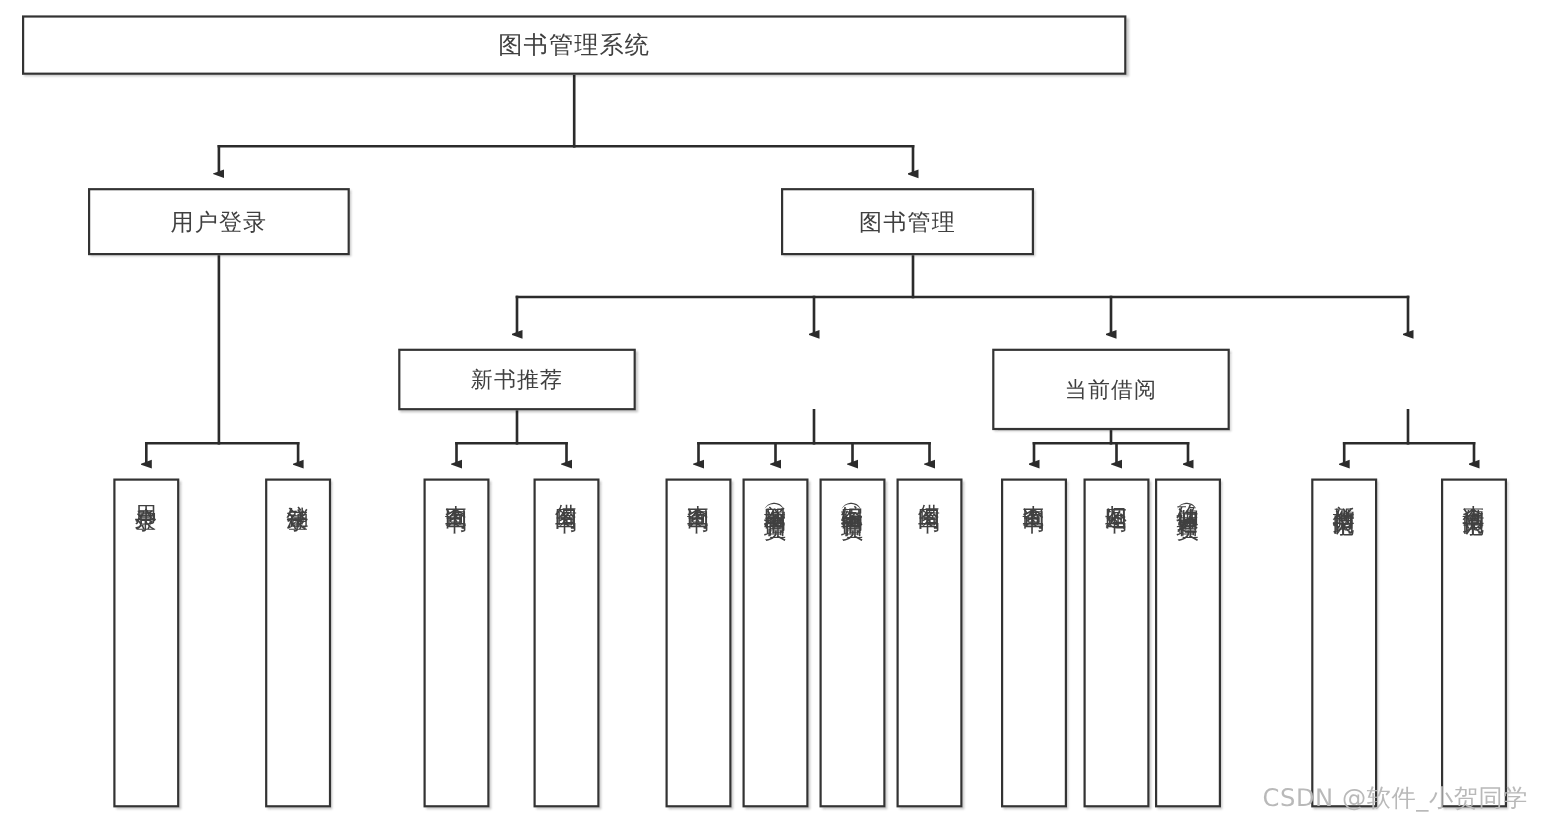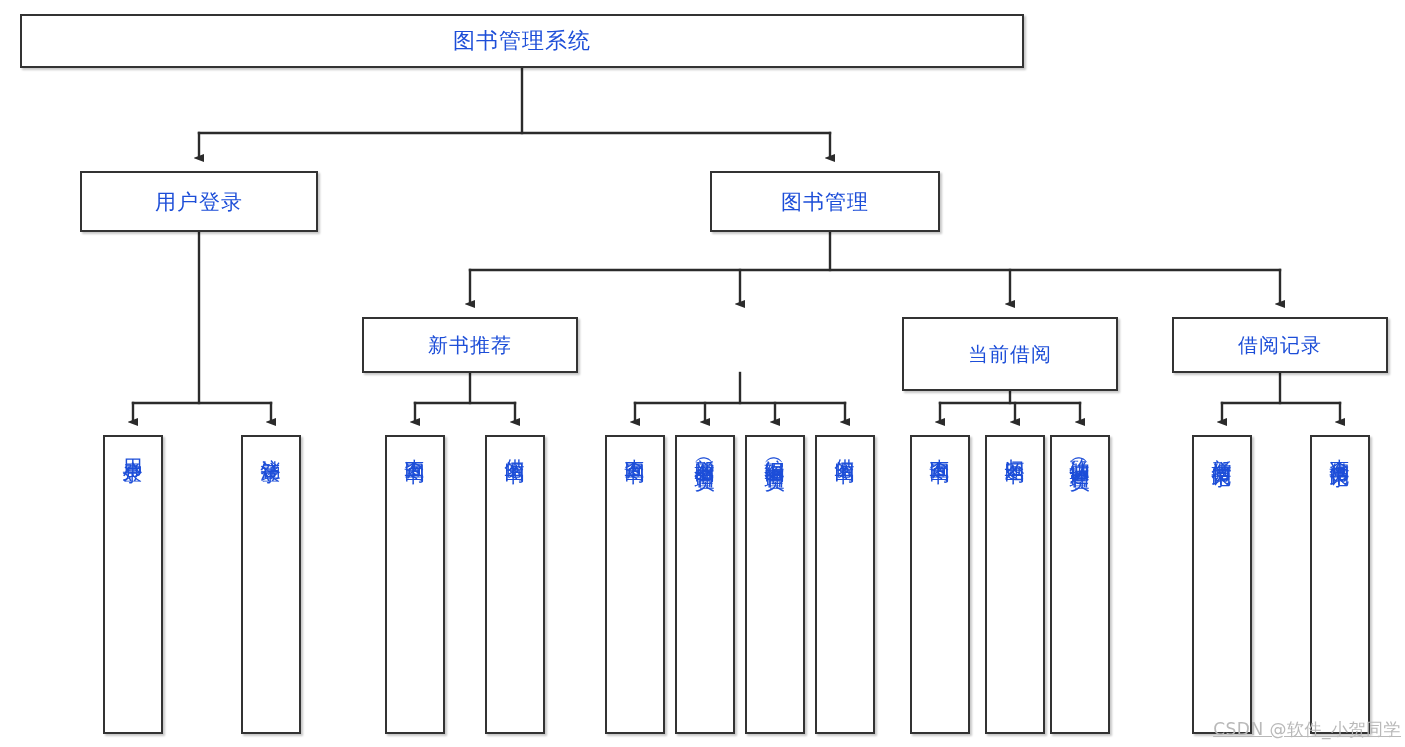--- a/index.html
+++ b/index.html
@@ -27,21 +27,21 @@
   }
   .node {
     position: absolute;
     box-sizing: border-box;
     background: #ffffff;
     border: 2px solid #333333;
     box-shadow: 2px 2px 2px rgba(0,0,0,0.22);
     display: flex;
     align-items: center;
     justify-content: center;
-    color: #1d4ed8;
+    color: #404040;
   }
   .node.root {
     font-size: 22px;
   }
   .node.lvl2 {
     font-size: 21px;
   }
   .node.lvl3 {
     font-size: 20px;
   }
@@ -56,27 +56,26 @@
     letter-spacing: 2px;
     line-height: 1;
     white-space: nowrap;
   }
   .htext {
     white-space: nowrap;
     letter-spacing: 1px;
   }
   #watermark {
     position: absolute;
-    right: 4px;
+    right: 16px;
     bottom: 6px;
-    font-size: 17px;
+    font-size: 22px;
     color: #b9b9b9;
     white-space: nowrap;
     letter-spacing: 0.5px;
-    text-decoration: underline;
   }
 </style>
 </head>
 <body>
 
 <div id="canvas">
 
   <svg id="wires" viewBox="0 0 1405 747" xmlns="http://www.w3.org/2000/svg">
     <defs>
       <marker id="arrow" markerWidth="10" markerHeight="10" refX="5" refY="5" orient="auto" markerUnits="userSpaceOnUse">
@@ -137,23 +136,20 @@
   <div class="node lvl2" style="left:710px; top:171px; width:230px; height:61px;">
     <span class="htext">图书管理</span>
   </div>
 
   <div class="node lvl3" style="left:362px; top:317px; width:216px; height:56px;">
     <span class="htext">新书推荐</span>
   </div>
   <div class="node lvl3" style="left:902px; top:317px; width:216px; height:74px;">
     <span class="htext">当前借阅</span>
   </div>
-  <div class="node lvl3" style="left:1172px; top:317px; width:216px; height:56px;">
-    <span class="htext">借阅记录</span>
-  </div>
 
   <div class="node leaf" style="left:103px; top:435px; width:60px; height:299px;">
     <span class="vtext">用户登录</span>
   </div>
   <div class="node leaf" style="left:241px; top:435px; width:60px; height:299px;">
     <span class="vtext">注销登录</span>
   </div>
 
   <div class="node leaf" style="left:385px; top:435px; width:60px; height:299px;">
     <span class="vtext">查询图书</span>

